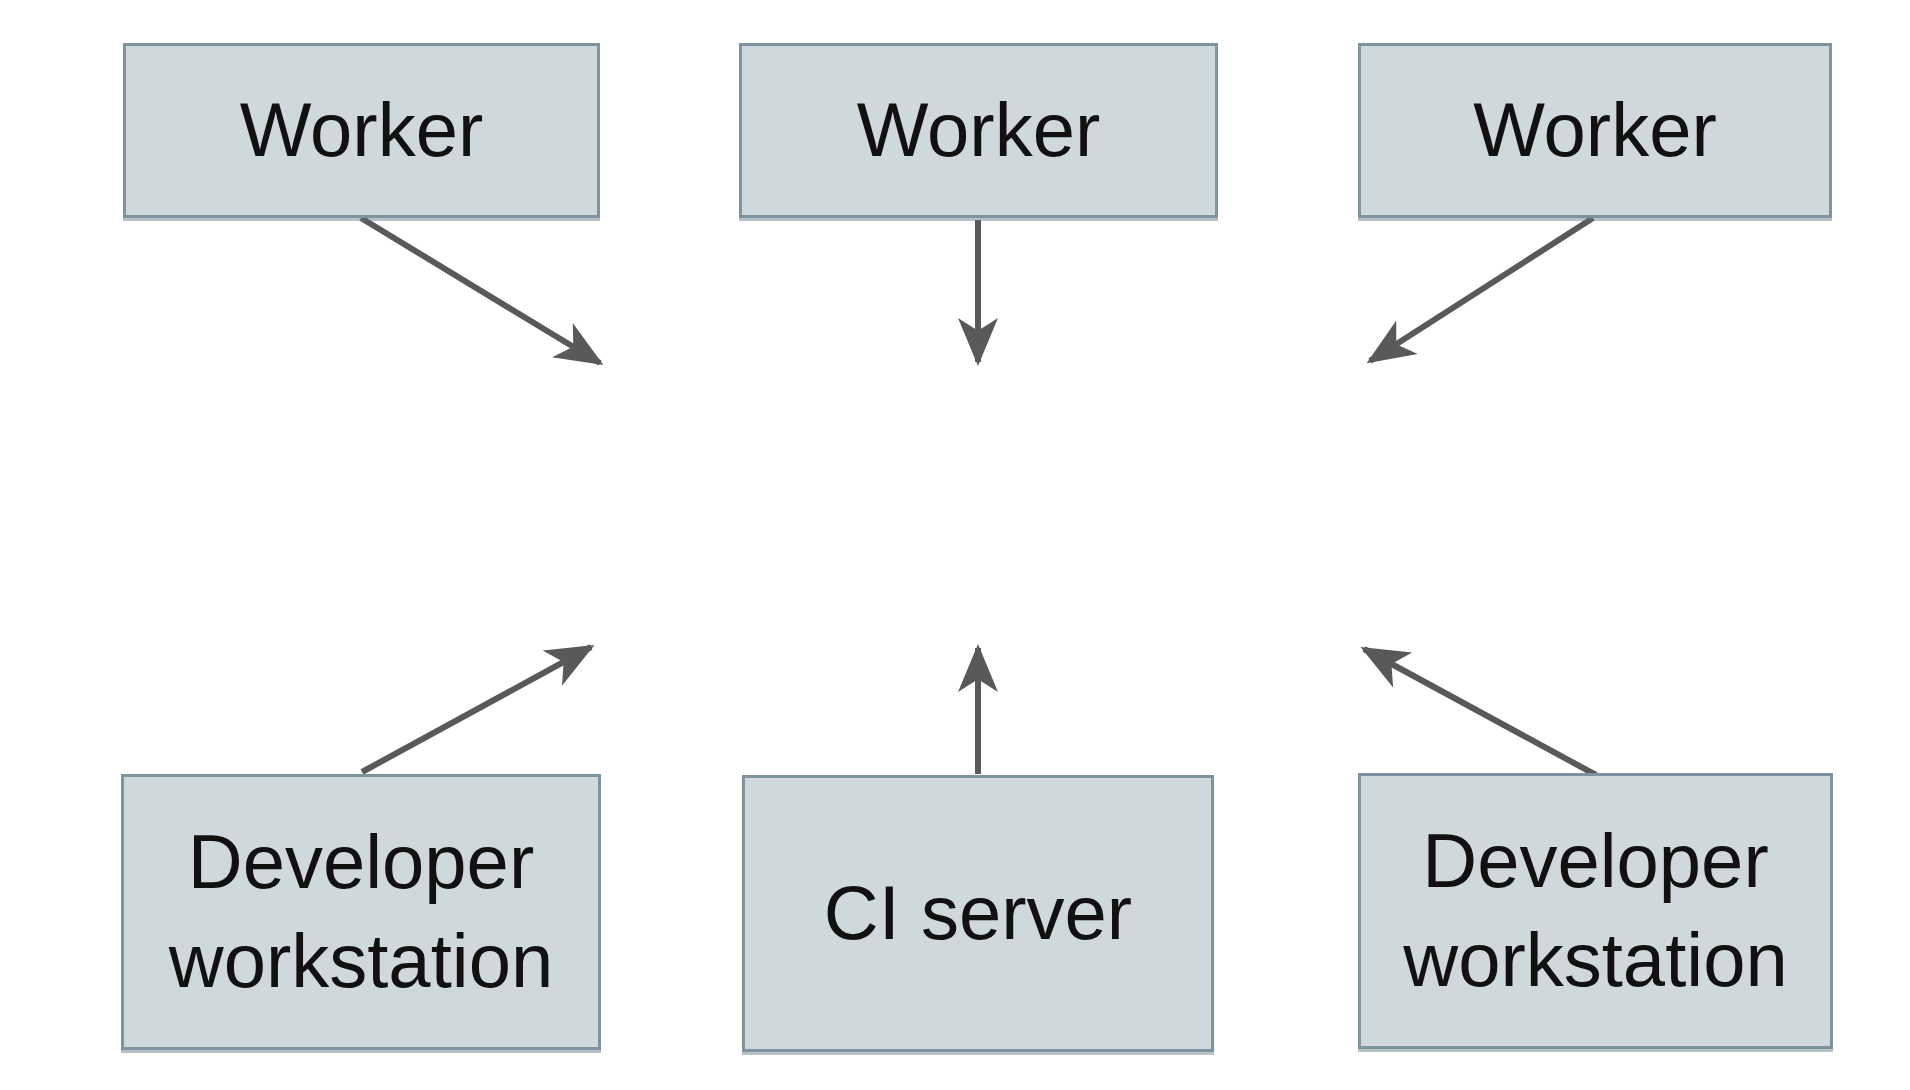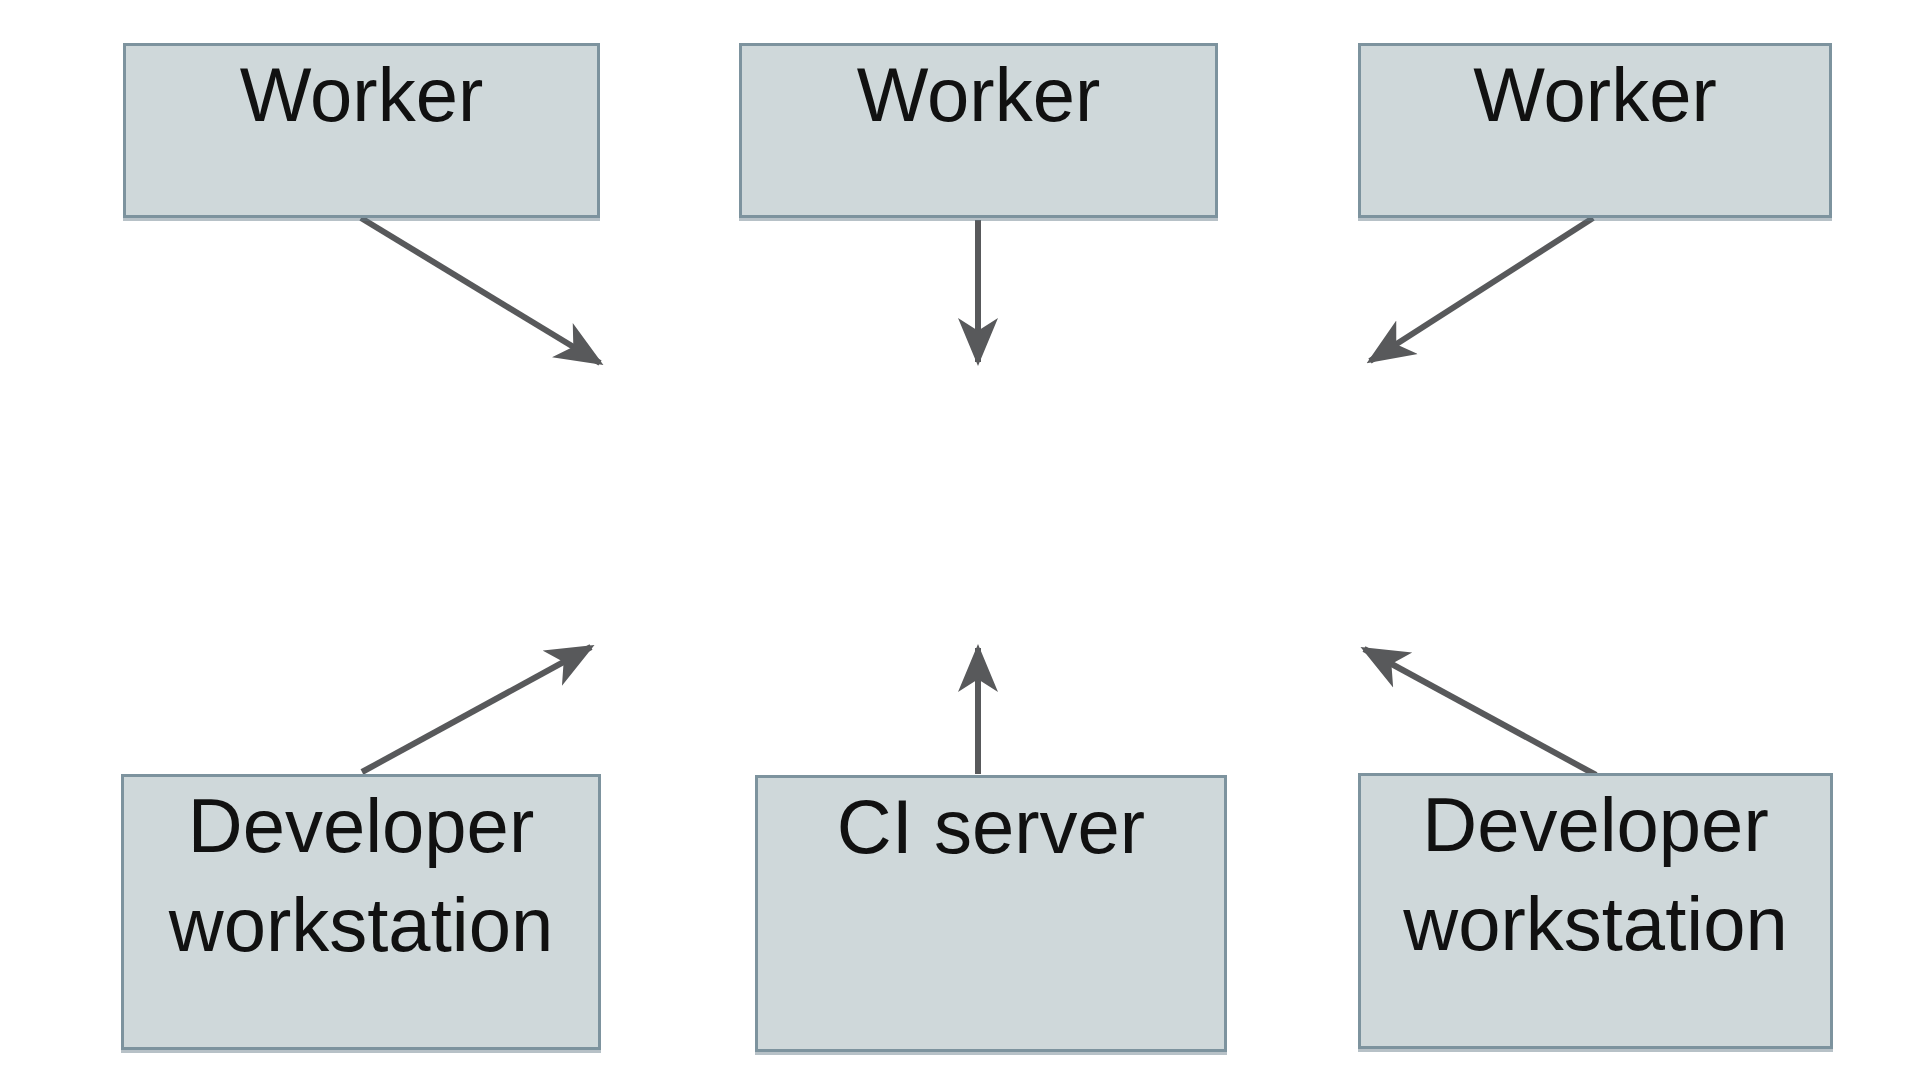--- a/index.html
+++ b/index.html
@@ -23,38 +23,38 @@
     height: 1090px;
     pointer-events: none;
   }
   .node {
     position: absolute;
     box-sizing: border-box;
     background: #cfd8da;
     border: 3px solid #7d939e;
     box-shadow: 0 3px 0 rgba(96, 118, 130, 0.45);
     display: flex;
-    align-items: flex-start;
+    align-items: center;
     justify-content: center;
     text-align: center;
     color: #111111;
     font-size: 76px;
     line-height: 1.3;
     letter-spacing: 0px;
   }
   .node .label {
     padding: 0 18px;
   }
   
   #node-worker-1        { left: 123px;  top: 43px;  width: 477px; height: 175px; }
   #node-worker-2        { left: 739px;  top: 43px;  width: 479px; height: 175px; }
   #node-worker-3        { left: 1358px; top: 43px;  width: 474px; height: 175px; }
   #node-build-master    { left: 593px;  top: 368px; width: 774px; height: 275px; }
   #node-dev-left        { left: 121px;  top: 774px; width: 480px; height: 276px; }
-  #node-ci-server       { left: 742px;  top: 775px; width: 472px; height: 277px; margin-left: 13px; }
+  #node-ci-server       { left: 742px;  top: 775px; width: 472px; height: 277px; }
   #node-dev-right       { left: 1358px; top: 773px; width: 475px; height: 276px; }
 </style>
 </head>
 <body>
 
 <div class="canvas">
 
   <svg class="arrows" viewBox="0 0 1910 1090" xmlns="http://www.w3.org/2000/svg">
     <defs>
       <marker id="ah" viewBox="0 0 12 10" refX="11" refY="5" markerWidth="8" markerHeight="7" markerUnits="strokeWidth" orient="auto-start-reverse">

